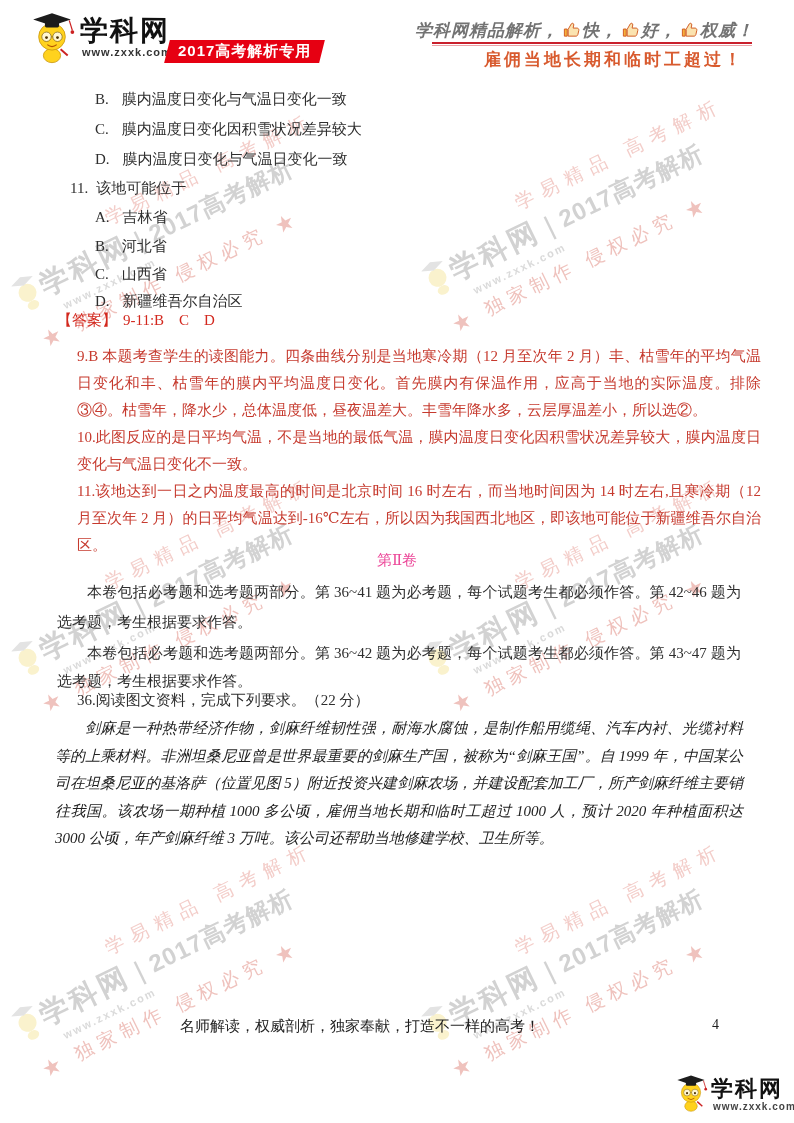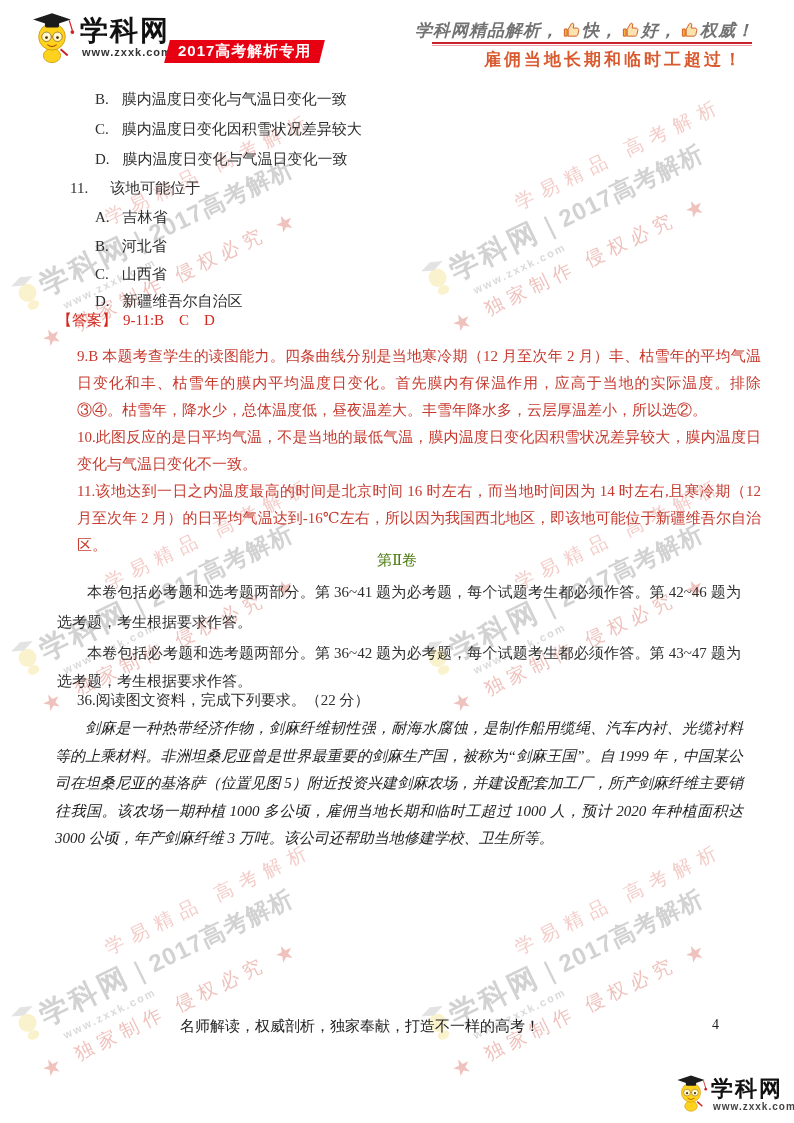--- a/index.html
+++ b/index.html
@@ -34,28 +34,28 @@
             font-size:17px; letter-spacing:1px; white-space:nowrap; display:flex; align-items:center; }
   .thumb { width:19px; height:19px; margin:0 1px 2px 3px; }
   .slogan-rule { position:absolute; left:432px; top:42px; width:320px; height:4px; z-index:2;
                  border-top:2px solid #c9202c; border-bottom:1px solid #eba3a8; }
   .sub-slogan { position:absolute; right:50px; top:48px; z-index:2; color:#d85a2e; font-weight:bold;
                 font-size:17px; letter-spacing:3px; white-space:nowrap; }
 
   
   .line { position:absolute; z-index:1; font-size:15px; white-space:nowrap; }
   .opt-label { display:inline-block; margin-right:13px; }
-  .stem-number { display:inline-block; margin-right:22px; }
+  .stem-number { display:inline-block; margin-right:8px; }
   .answer-line { position:absolute; z-index:1; left:57px; top:311px; font-size:15px; color:#d3281e; }
   .answer-line .ans-label { margin-right:6px; }
   .analysis { position:absolute; z-index:1; left:57px; top:343px; width:684px; color:#c63a2e;
               font-size:15px; line-height:27px; text-align:justify;margin-left:20px; }
   .analysis p { margin:0; }
   .sec-title { position:absolute; z-index:1; left:0; top:551px; width:794px; text-align:center;
-               font-size:15px; color:#4d7c0f; }
+               font-size:15px; color:#ec4899; }
   .intro { position:absolute; z-index:1; left:57px; width:684px; font-size:15px; line-height:30px;
            text-indent:2em; text-align:justify; }
   #intro1 { top:577px; }
   #intro2 { top:639px; line-height:28px; }
   .q36-stem { position:absolute; z-index:1; left:57px; top:691px; font-size:15px;padding-left:20px; }
   .material { position:absolute; z-index:1; left:55px; top:715px; width:688px; font-size:15px;
               line-height:27.5px; text-indent:2em; text-align:justify; font-style:italic; color:#222; }
 
   
   .footer-slogan { position:absolute; z-index:1; left:0; top:1017px; width:720px; text-align:center; font-size:15px; color:#1d1d1d; }

